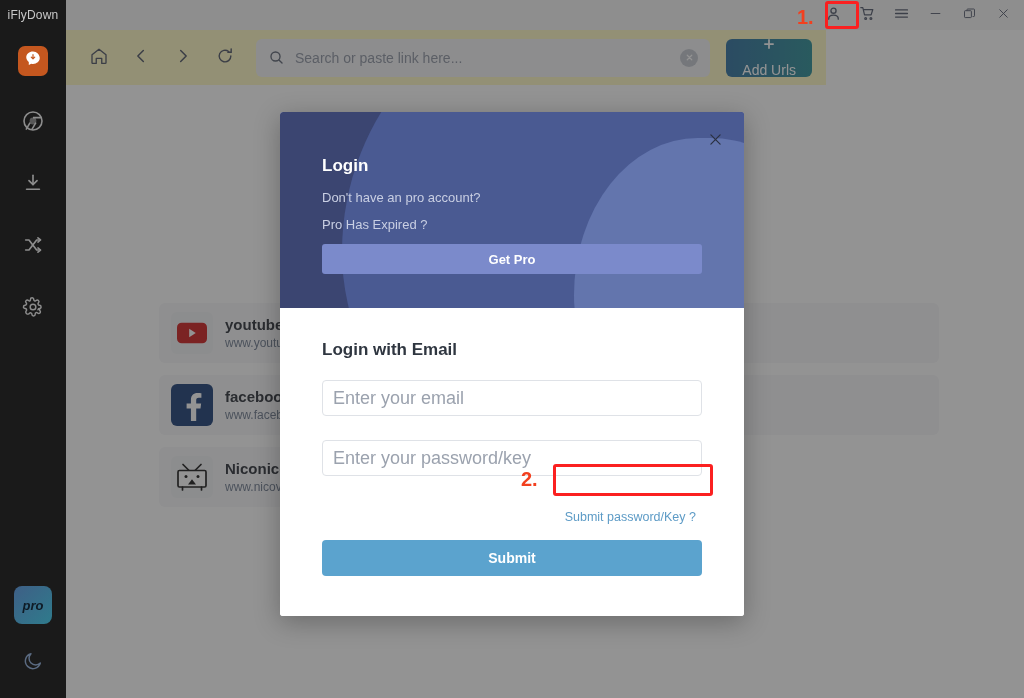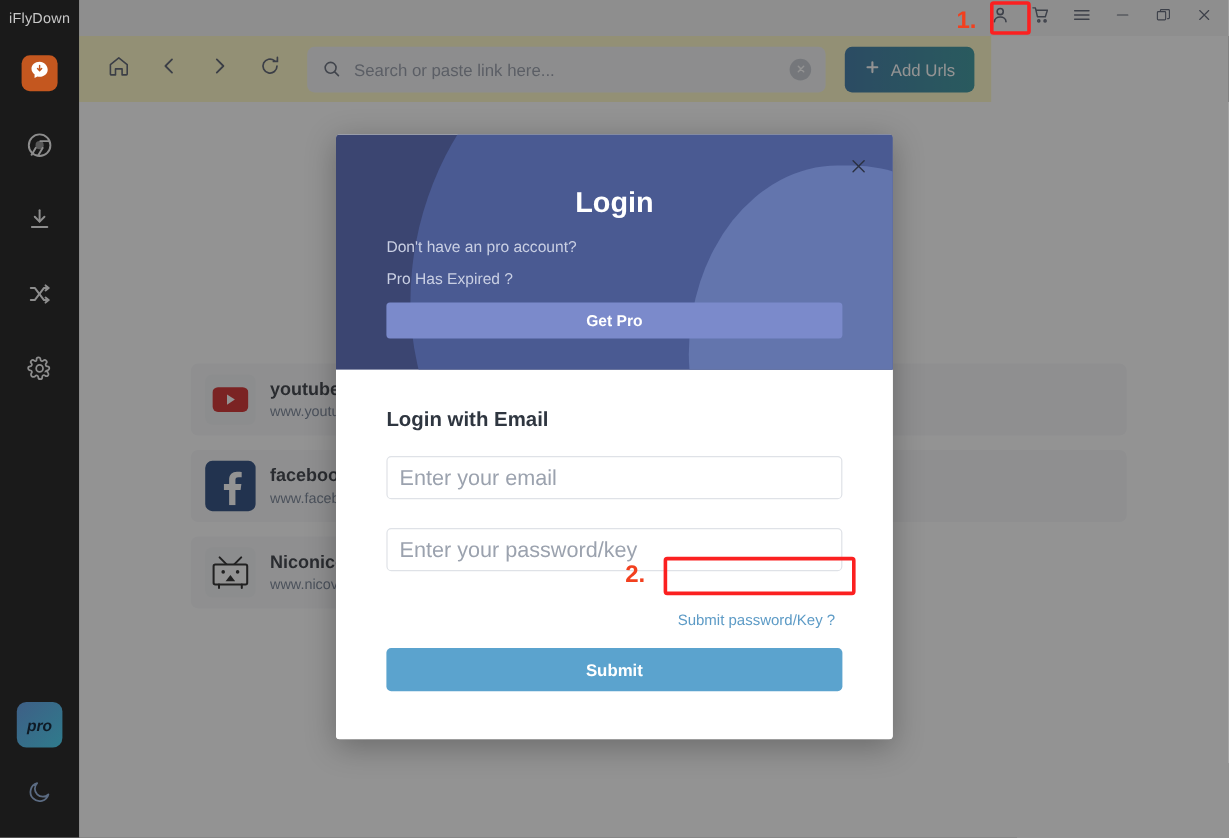--- a/index.html
+++ b/index.html
@@ -171,20 +171,21 @@
     background: linear-gradient(90deg, #2f6f9e 0%, #2b8d95 100%);
     color: #ffffff;
     font-size: 14px;
     display: flex;
     align-items: center;
     justify-content: center;
     gap: 8px;
     border: none;
     font-family: "Liberation Sans", sans-serif;
     margin-left: 4px;
+    flex-direction: column;
   }
 
   
   .content {
     position: absolute;
     left: 66px; top: 85px;
     width: 958px; height: 613px;
     background: #ffffff;
     z-index: 2;
   }
@@ -305,24 +306,23 @@
     color: #2b3142;
     z-index: 3;
   }
   .head-inner {
     position: relative;
     z-index: 2;
     padding: 44px 42px 0 42px;
   }
   .modal-title {
     color: #ffffff;
-    font-size: 24px;
+    font-size: 17px;
     font-weight: bold;
     margin-bottom: 14px;
-    text-align: center;
   }
   .head-sub {
     color: #c9cfe3;
     font-size: 13px;
     margin-bottom: 12px;
   }
   .btn-getpro {
     display: block;
     width: 100%;
     height: 30px;

